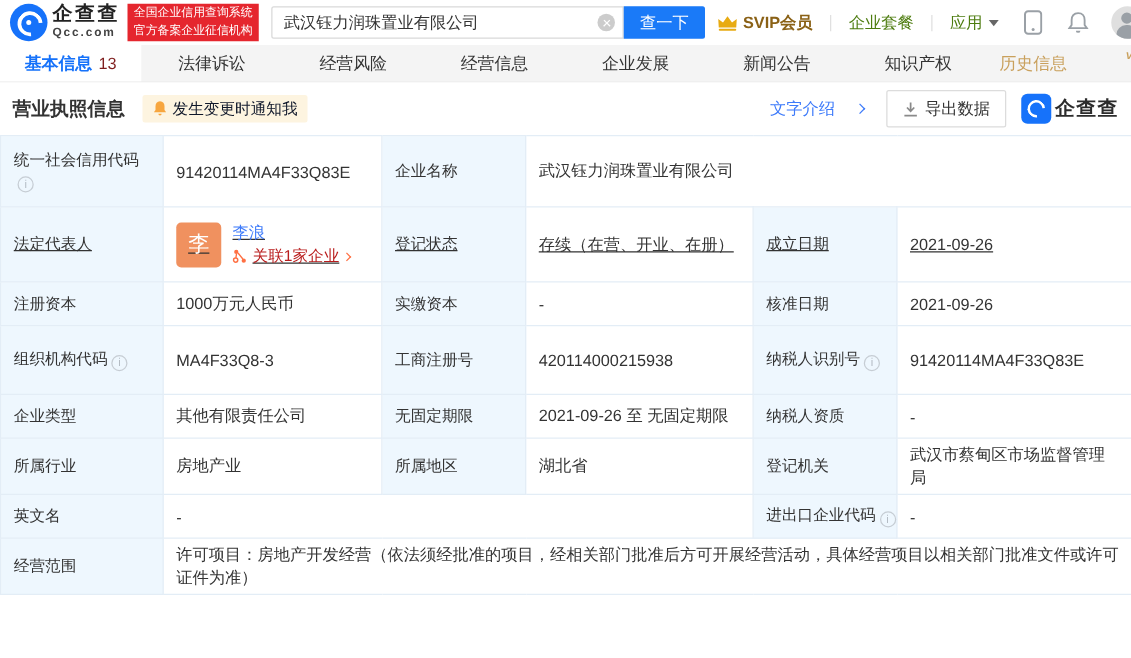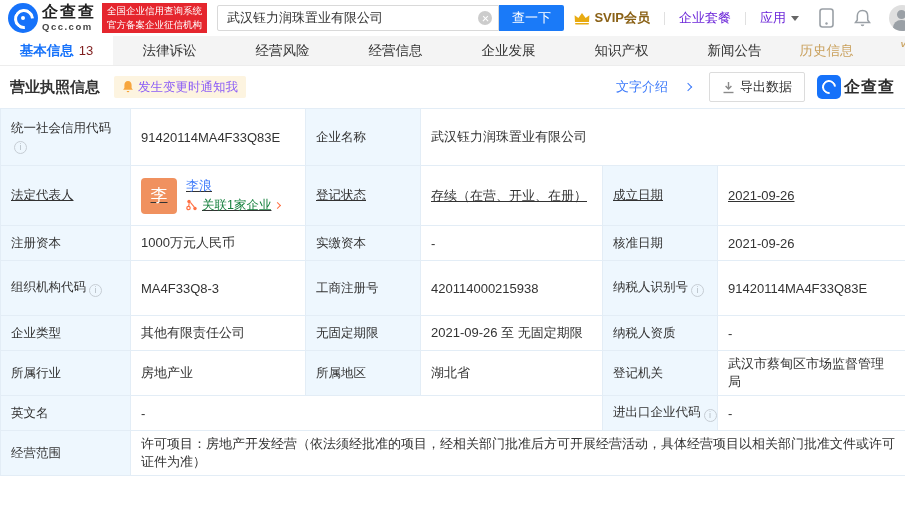--- a/index.html
+++ b/index.html
@@ -20,39 +20,39 @@
   .search-box { width:282px; height:26px; border:1px solid #d9d9d9; border-radius:2px 0 0 2px; display:flex; align-items:center; padding:0 6px 0 9px; }
   .search-box input { flex:1; border:none; outline:none; font-size:13px; color:#333; font-family:inherit; background:transparent; }
   .clear-btn { width:14px; height:14px; border-radius:50%; background:#ccc; position:relative; cursor:pointer; flex:0 0 auto; }
   .clear-btn::before,.clear-btn::after { content:""; position:absolute; left:3.5px; top:6.5px; width:7px; height:1.4px; background:#fff; }
   .clear-btn::before { transform:rotate(45deg);} .clear-btn::after { transform:rotate(-45deg);}
   .search-btn { height:26px; padding:0 13px; background:#1a7af8; color:#fff; font-size:13px; border:none; border-radius:0 2px 2px 0; cursor:pointer; font-family:inherit; }
   .header-right { display:flex; align-items:center; margin-left:auto; padding-right:0; }
   .svip { display:flex; align-items:center; color:#8a6116; font-weight:bold; font-size:13px; cursor:pointer; }
   .svip svg { margin-right:4px; }
   .hdr-sep { width:1px; height:13px; background:#e0e0e0; margin:0 14px; }
-  .hdr-item { font-size:13px; color:#6d28d9; cursor:pointer; display:flex; align-items:center; }
+  .hdr-item { font-size:13px; color:#4d7c0f; cursor:pointer; display:flex; align-items:center; }
   .caret-down { width:0; height:0; border-left:4px solid transparent; border-right:4px solid transparent; border-top:5px solid #666; margin-left:5px; }
   .hdr-icon { margin-left:20px; cursor:pointer; display:flex; align-items:center; }
   .avatar-cut { width:26px; height:26px; border-radius:50%; background:#dfdfdf; position:relative; overflow:hidden; margin-left:18px; margin-right:-10px; cursor:pointer; }
   .avatar-cut::before { content:""; position:absolute; left:8px; top:5px; width:9px; height:9px; border-radius:50%; background:#9aa0a6; }
   .avatar-cut::after { content:""; position:absolute; left:4px; top:15px; width:17px; height:12px; border-radius:8px 8px 0 0; background:#9aa0a6; }
 
   
   .nav { height:30px; background:#f4f4f4; display:flex; border-bottom:1px solid #ededed; }
   .nav-tab { width:113px; display:flex; align-items:center; justify-content:center; font-size:13.5px; color:#333; cursor:pointer; }
   .nav-tab.active { background:#fff; color:#1672fa; font-weight:bold; }
   .nav-count { color:#7f1d1d; font-weight:normal; font-size:13px; margin-left:5px; }
   .nav-tab.vip-tab { color:#c9a05c; position:relative;gap:29px; }
   .vip-sup { font-size:8px; font-style:italic; font-weight:bold; color:#c9a05c; position:relative; top:-6px; left:18px; }
 
   
   .section-bar { height:42px; display:flex; align-items:center; padding:0 10px; background:#fff; }
   .section-title { font-size:15px; font-weight:bold; color:#333; }
-  .notify-badge { margin-left:14px; background:#fdf4e0; color:#8b5cf6; font-size:12.5px; height:22px; display:flex; align-items:center; padding:0 8px; border-radius:2px; cursor:pointer; }
+  .notify-badge { margin-left:14px; background:#fdf4e0; color:#0f172a; font-size:12.5px; height:22px; display:flex; align-items:center; padding:0 8px; border-radius:2px; cursor:pointer; }
   .notify-badge svg { margin-right:4px; }
   .section-right { margin-left:auto; display:flex; align-items:center; }
   .text-intro { color:#3e7bfa; font-size:13px; cursor:pointer; display:flex; align-items:center; margin-right:18px;gap:12px; }
   .chev-right { width:6px; height:6px; border-right:1.5px solid #3e7bfa; border-bottom:1.5px solid #3e7bfa; transform:rotate(-45deg); margin-left:5px; }
   .export-btn { height:30px; border:1px solid #dcdcdc; background:#fff; border-radius:2px; font-size:13px; color:#333; display:flex; align-items:center; padding:0 12px; cursor:pointer; font-family:inherit; }
   .export-btn svg { margin-right:5px; }
   .watermark { display:flex; align-items:center; margin-left:12px; }
   .wm-mark { width:24px; height:24px; border-radius:5px; background:#1672fa; position:relative; margin-right:3px; }
   .wm-mark::before { content:""; position:absolute; left:5px; top:5px; width:10px; height:10px; border:2.5px solid #fff; border-radius:50%; border-right-color:transparent; transform:rotate(40deg); }
   .wm-text { font-size:16px; font-weight:bold; color:#2c2c2c; letter-spacing:1px; }
@@ -60,21 +60,21 @@
   
   table.info { width:905px; border-collapse:collapse; table-layout:fixed; font-size:13px; }
   table.info td { border:1px solid #e3edf6; padding:4px 10px; vertical-align:middle; color:#333; word-break:break-all; }
   td.lbl { background:#eef7fe; font-size:12.5px; color:#404040; padding-right:4px; }
   .info-i { display:inline-flex; width:13px; height:13px; border:1px solid #c6cdd4; border-radius:50%; color:#b4bcc4; font-size:9px; align-items:center; justify-content:center; margin-left:3px; vertical-align:-2px; font-style:normal; cursor:pointer; flex:0 0 auto; }
   tr.h1 { height:57px; } tr.h2 { height:60px;text-decoration:underline; } tr.h3 { height:35px; } tr.h4 { height:55px; } tr.h5 { height:36px; }
   .rep-cell { display:flex; align-items:center; }
   .rep-avatar { width:36px; height:36px; border-radius:4px; background:#f0915f; color:#fff; font-size:17px; display:flex; align-items:center; justify-content:center; margin-right:9px; flex:0 0 auto; cursor:pointer; }
   .rep-main { display:flex; flex-direction:column; line-height:1.5; }
   .link-blue { color:#3e7bfa; cursor:pointer; text-decoration:none; }
-  .related { display:flex; align-items:center; color:#15803d; font-size:12.5px; cursor:pointer; }
+  .related { display:flex; align-items:center; color:#b91c1c; font-size:12.5px; cursor:pointer; }
   .related svg { margin-right:4px; }
   .chev-o { width:5px; height:5px; border-right:1.4px solid #ff7043; border-bottom:1.4px solid #ff7043; transform:rotate(-45deg); margin-left:4px; }
   .addr-link { color:#3e7bfa; text-decoration:underline; cursor:pointer; margin-left:6px; }
 </style>
 </head>
 <body>
 
 <div class="header">
   <div class="logo">
     <div class="logo-mark"></div>
@@ -136,24 +136,24 @@
   <div class="nav-tab">
       <span>经营风险</span>
     </div>
   <div class="nav-tab">
       <span>经营信息</span>
     </div>
   <div class="nav-tab">
       <span>企业发展</span>
     </div>
   <div class="nav-tab">
+      <span>新闻公告</span>
+    </div>
+  <div class="nav-tab">
       <span>知识产权</span>
-    </div>
-  <div class="nav-tab">
-      <span>新闻公告</span>
     </div>
   <div class="nav-tab vip-tab">
     <span>历史信息</span>
     <span class="vip-sup">VIP</span>
   </div>
 </div>
 
 <div class="section-bar">
   <span class="section-title">营业执照信息</span>
   <span class="notify-badge">

